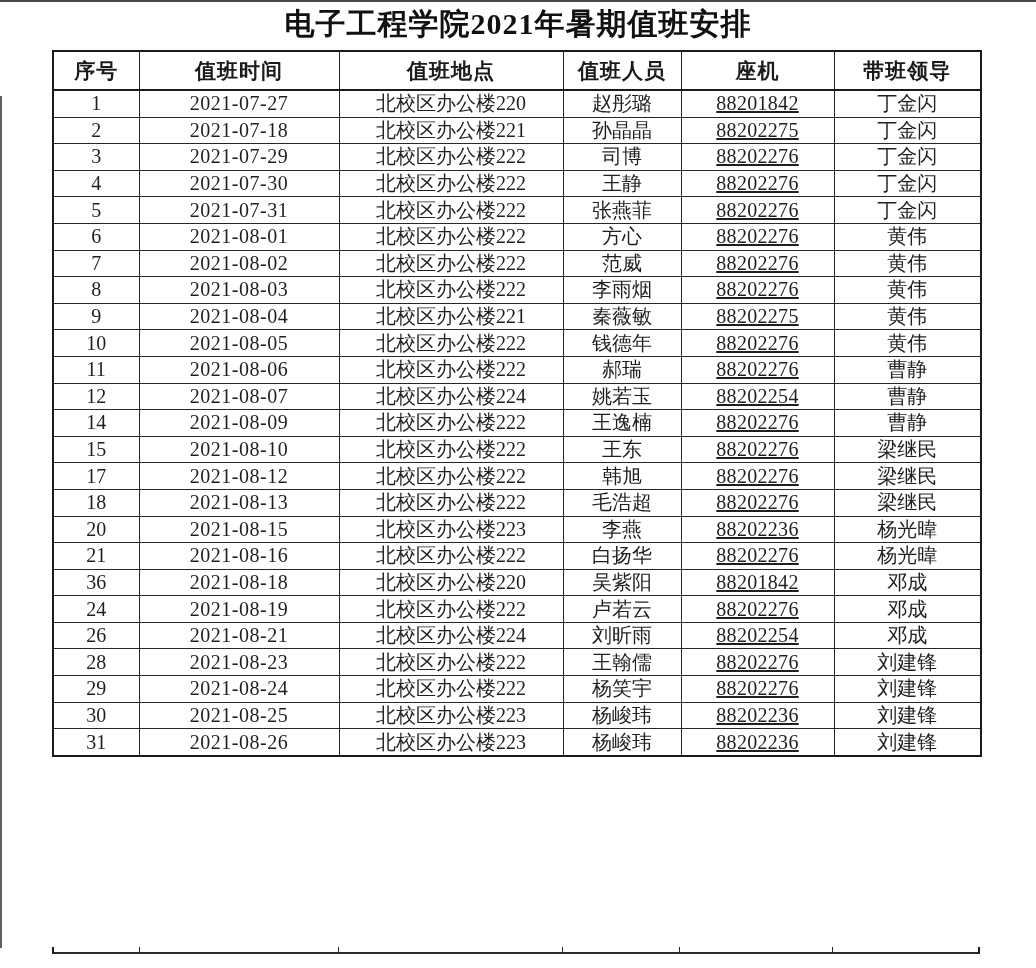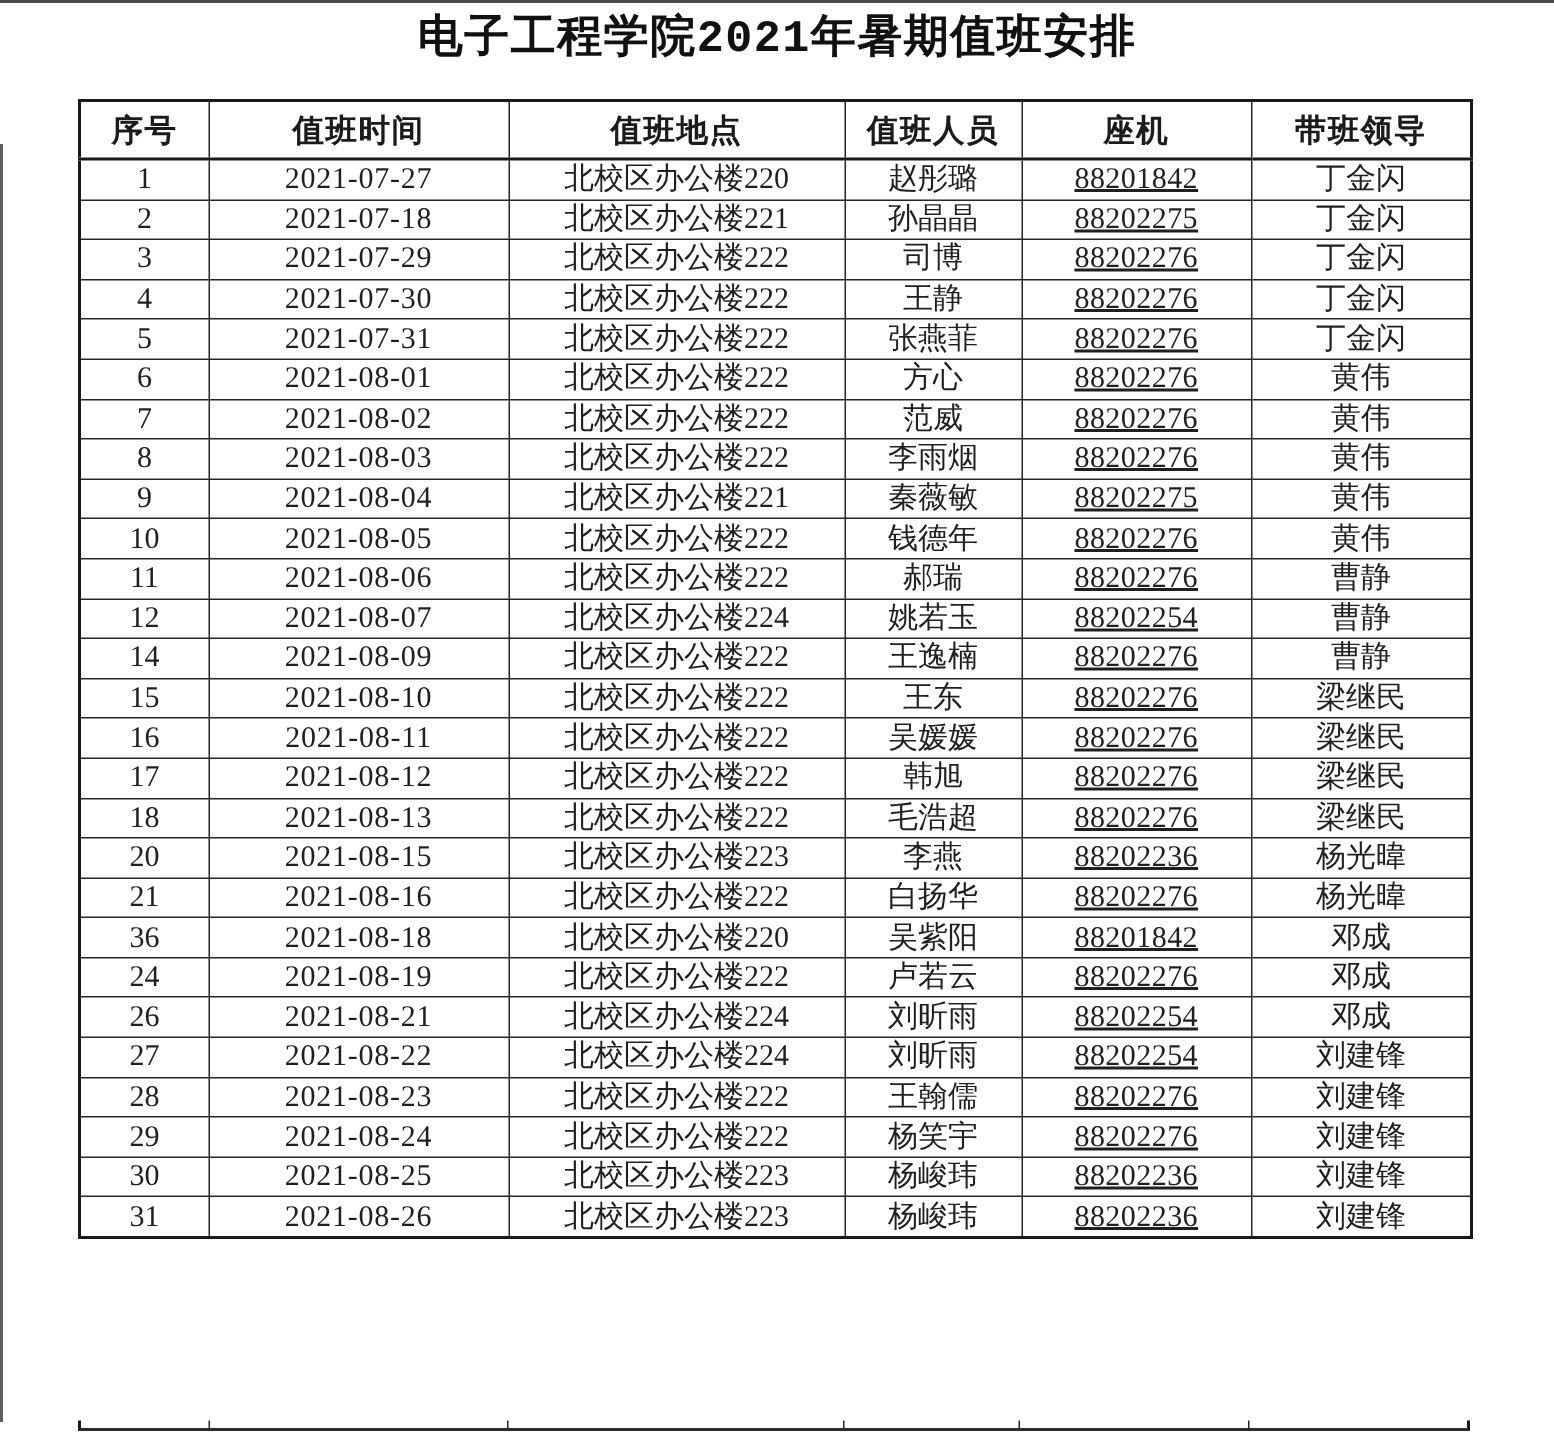--- a/index.html
+++ b/index.html
@@ -8,27 +8,27 @@
     font-family:"Liberation Serif","DejaVu Serif",serif;
     color:#1b1b1b;position:relative;
   }
   
   .scan-strip-top{position:absolute;left:0;top:0;width:1036px;height:2px;background:#4a4a4a;}
   .scan-strip-left{position:absolute;left:0;top:96px;width:2px;height:852px;background:#5f5f5f;}
 
   .page-title{
     position:absolute;left:0;top:4px;width:1036px;
     text-align:center;font-size:30px;font-weight:bold;
-    letter-spacing:1px;color:#111;font-family:Liberation Mono, monospace;
+    letter-spacing:1px;color:#111;
   }
 
   .duty-table-wrap{position:absolute;left:52px;top:50px;}
   table.duty{
     border-collapse:collapse;table-layout:fixed;
-    width:928px;border:2.5px solid #1a1a1a;margin-top:16px;
+    width:928px;border:2.5px solid #1a1a1a;
   }
   table.duty th{
     border:1.6px solid #222;border-bottom:2.2px solid #1a1a1a;
     height:37px;font-size:21px;font-weight:600;
     padding:0;text-align:center;letter-spacing:1px;
   }
   table.duty td{
     border:1.4px solid #262626;
     height:25.6px;font-size:20px;font-weight:normal;
     padding:0;text-align:center;line-height:25px;
@@ -181,28 +181,20 @@
         </tr>
         <tr>
           <td class="c-index">15</td>
           <td class="c-date">2021-08-10</td>
           <td class="c-location">北校区办公楼222</td>
           <td class="c-person">王东</td>
           <td class="c-phone">88202276</td>
           <td class="c-leader">梁继民</td>
         </tr>
         <tr>
-          <td class="c-index">16</td>
-          <td class="c-date">2021-08-11</td>
-          <td class="c-location">北校区办公楼222</td>
-          <td class="c-person">吴媛媛</td>
-          <td class="c-phone">88202276</td>
-          <td class="c-leader">梁继民</td>
-        </tr>
-        <tr>
           <td class="c-index">17</td>
           <td class="c-date">2021-08-12</td>
           <td class="c-location">北校区办公楼222</td>
           <td class="c-person">韩旭</td>
           <td class="c-phone">88202276</td>
           <td class="c-leader">梁继民</td>
         </tr>
         <tr>
           <td class="c-index">18</td>
           <td class="c-date">2021-08-13</td>
@@ -243,28 +235,20 @@
           <td class="c-phone">88202276</td>
           <td class="c-leader">邓成</td>
         </tr>
         <tr>
           <td class="c-index">26</td>
           <td class="c-date">2021-08-21</td>
           <td class="c-location">北校区办公楼224</td>
           <td class="c-person">刘昕雨</td>
           <td class="c-phone">88202254</td>
           <td class="c-leader">邓成</td>
-        </tr>
-        <tr>
-          <td class="c-index">27</td>
-          <td class="c-date">2021-08-22</td>
-          <td class="c-location">北校区办公楼224</td>
-          <td class="c-person">刘昕雨</td>
-          <td class="c-phone">88202254</td>
-          <td class="c-leader">刘建锋</td>
         </tr>
         <tr>
           <td class="c-index">28</td>
           <td class="c-date">2021-08-23</td>
           <td class="c-location">北校区办公楼222</td>
           <td class="c-person">王翰儒</td>
           <td class="c-phone">88202276</td>
           <td class="c-leader">刘建锋</td>
         </tr>
         <tr>

